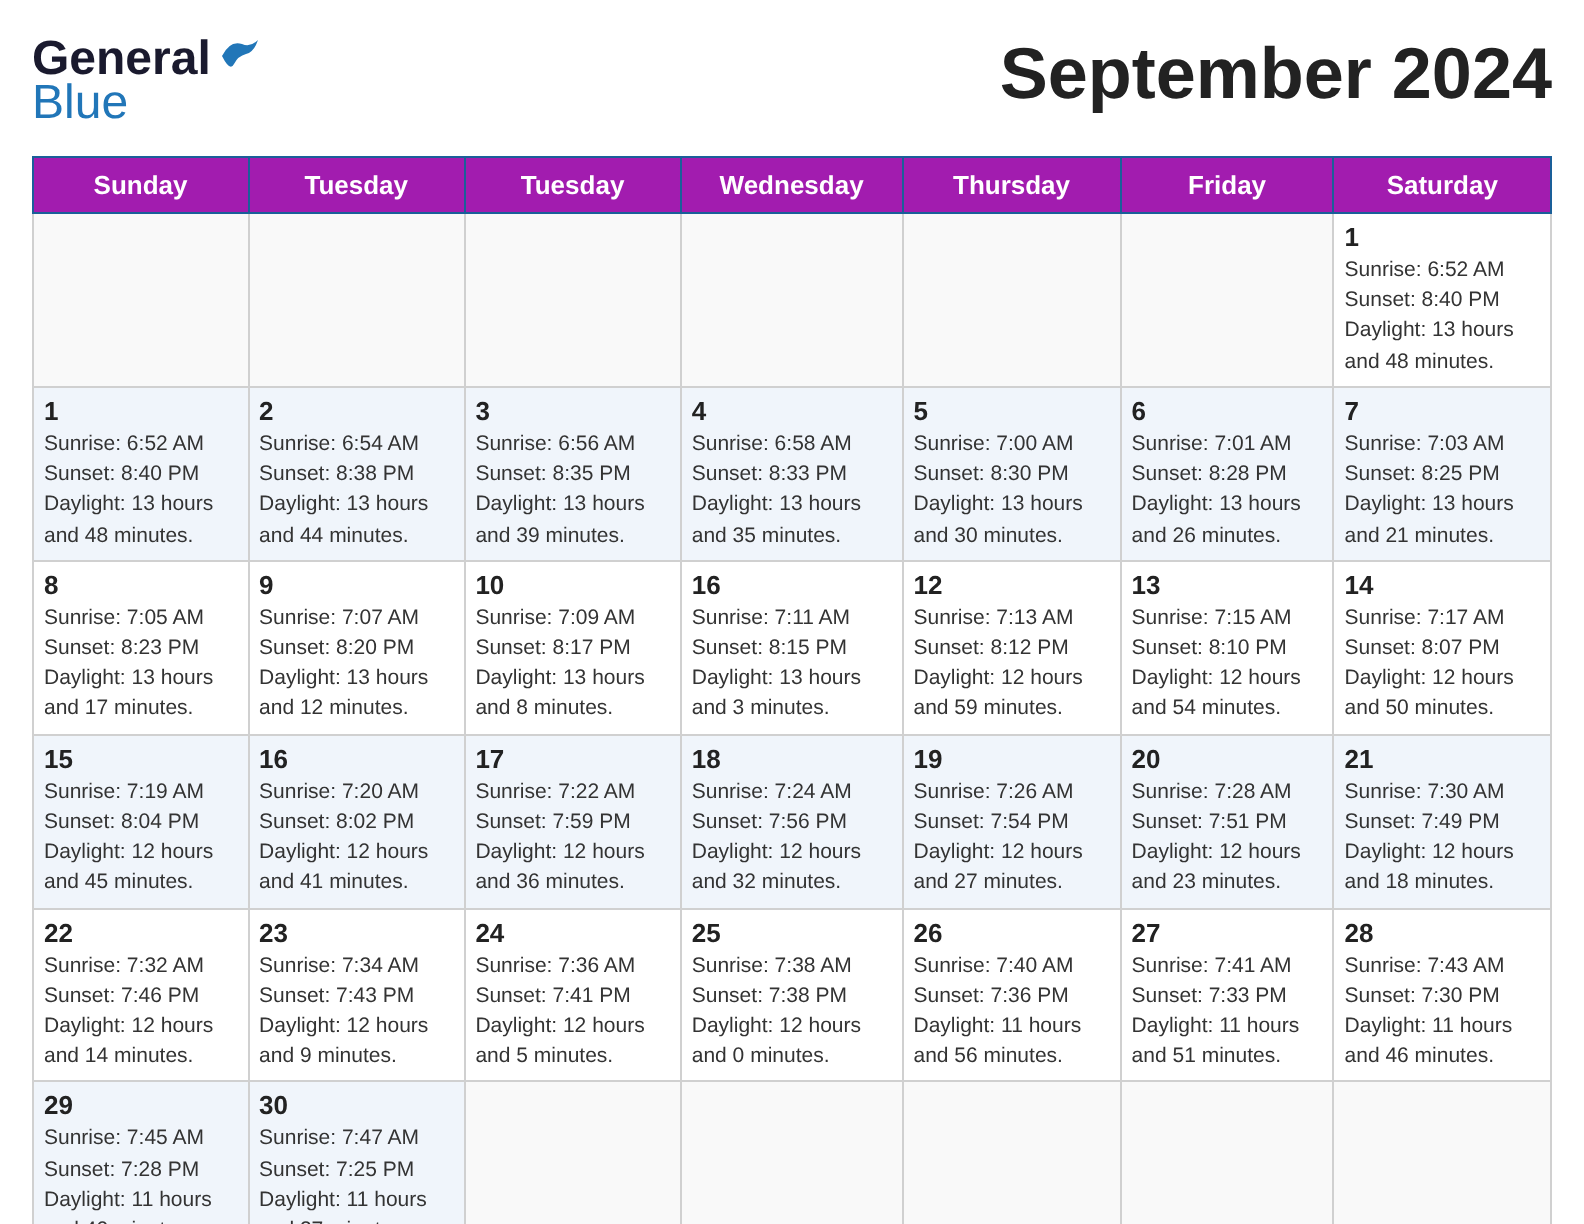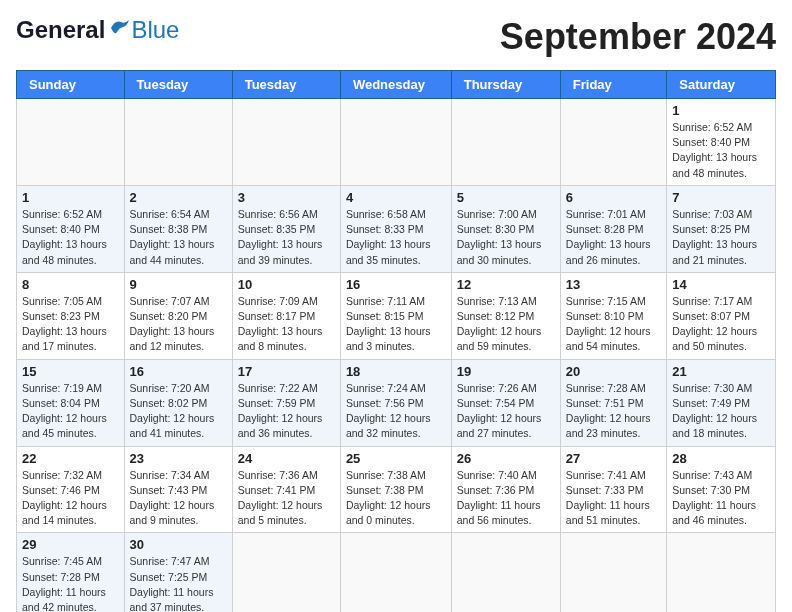--- a/index.html
+++ b/index.html
@@ -11,45 +11,45 @@
       padding: 16px;
     }
     .header-area {
       display: flex;
       justify-content: space-between;
       align-items: flex-start;
       margin-bottom: 12px;
     }
     .logo-area {
       display: flex;
-      flex-direction: row;
-      align-items: flex-end;
+      flex-direction: column;
+      align-items: flex-start;
     }
     .title-area {
       text-align: left;
     }
     .month-title {
       font-size: 36px;
       font-weight: bold;
       color: #222;
     }
     .location-title {
       font-size: 16px;
       color: #444;
     }
     .calendar-table {
       width: 100%;
       border-collapse: collapse;
       font-size: 11px;
     }
     .calendar-table th {
-      background-color: #3b82f6;
+      background-color: #a21caf;
       color: #fff;
       padding: 6px 12px;
-      text-align: left;
+      text-align: center;
       font-size: 13px;
       font-weight: bold;
       border: 1px solid #1a5f99;
     }
     .calendar-table td {
       vertical-align: top;
       padding: 4px 5px;
       border: 1px solid #d0d0d0;
       background: #fff;
       min-height: 80px;

